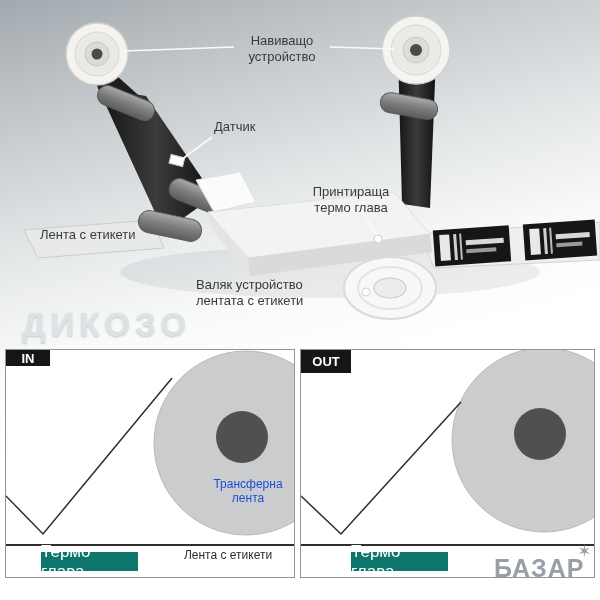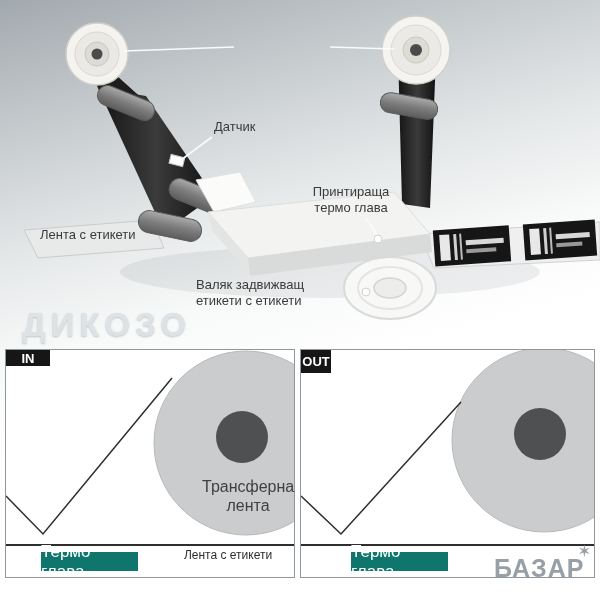--- a/index.html
+++ b/index.html
@@ -31,21 +31,21 @@
     position:absolute; left:0; top:0; background:#161616; color:#fff;
     font-weight:bold; font-size:13px;
     display:flex; align-items:center; justify-content:center;
   }
   .head-badge {
     position:absolute; background:#0f766e; color:#fff; font-size:17px;
     display:flex; align-items:center; justify-content:center;margin-top:26px;
   }
   .ribbon-label {
     position:absolute; left:196px; top:127px; width:92px; text-align:center;
-    font-size:16px; line-height:1.2; color:#404040;
+    font-size:12px; line-height:1.2; color:#1d4ed8;
   }
   .tape-caption {
     position:absolute; left:137px; top:198px; width:170px; text-align:center;
     font-size:12px; color:#2e2e2e;
   }
   .bazar {
     position:absolute; left:494px; top:554px;
     font-size:25px; font-weight:bold; letter-spacing:1px; color:#98a0a7;text-align:right;
   }
   .bazar .star { position:absolute; right:-8px; top:-13px; font-size:17px; }
@@ -148,24 +148,25 @@
     <g stroke="#fafbfb" stroke-width="1.6" fill="none">
       <line x1="234" y1="47" x2="124" y2="51"></line>
       <line x1="330" y1="47" x2="394" y2="49"></line>
       <line x1="212" y1="137" x2="181" y2="160"></line>
       <line x1="366" y1="218" x2="377" y2="235"></line>
     </g>
     <circle cx="378" cy="239" r="4" fill="#ffffff" stroke="#cfd3d4"></circle>
     <circle cx="366" cy="292" r="4" fill="#ffffff" stroke="#cfd3d4"></circle>
   </svg>
 
+  <div class="lbl center" style="left:236px;top:33px;width:92px;">Навиващо устройство</div>
   <div class="lbl" style="left:214px;top:119px;">Датчик</div>
   <div class="lbl center" style="left:301px;top:184px;width:100px;">Принтираща термо глава</div>
   <div class="lbl" style="left:40px;top:227px;">Лента с етикети</div>
-  <div class="lbl" style="left:196px;top:277px;width:120px;">Валяк задвижващ етикети с етикети</div>
+  <div class="lbl" style="left:196px;top:277px;width:120px;">Валяк устройство лентата с етикети</div>
   <div class="watermark">ДИКОЗО</div>
 
   <div class="panel" style="left:5px;width:290px;">
     <svg width="288" height="227" viewBox="0 0 288 227">
       <circle cx="240" cy="93" r="92" fill="#cacccd" stroke="#b7babb" stroke-width="1"></circle>
       <circle cx="236" cy="87" r="26" fill="#4e5051"></circle>
       <polyline points="0,146 37,184 166,28" fill="none" stroke="#2e2e2e" stroke-width="1.5"></polyline>
       <line x1="0" y1="195" x2="288" y2="195" stroke="#2e2e2e" stroke-width="2"></line>
     </svg>
     <div class="badge" style="width:44px;height:16px;">IN</div>
@@ -174,21 +175,21 @@
     <div class="tape-caption">Лента с етикети</div>
   </div>
 
   <div class="panel" style="left:300px;width:295px;">
     <svg width="293" height="227" viewBox="0 0 293 227">
       <circle cx="243" cy="90" r="92" fill="#cacccd" stroke="#b7babb" stroke-width="1"></circle>
       <circle cx="239" cy="84" r="26" fill="#4e5051"></circle>
       <polyline points="0,146 40,184 160,52" fill="none" stroke="#2e2e2e" stroke-width="1.5"></polyline>
       <line x1="0" y1="195" x2="293" y2="195" stroke="#2e2e2e" stroke-width="2"></line>
     </svg>
-    <div class="badge" style="width:30px;height:23px;">OUT</div>
+    <div class="badge" style="width:50px;height:23px;">OUT</div>
     <div class="head-badge" style="left:50px;top:176px;width:97px;height:19px;">Термо глава</div>
   </div>
 
   <div class="bazar">
     <span>БАЗАР</span>
     <span class="star">✶</span>
   </div>
 
 </div>
 

